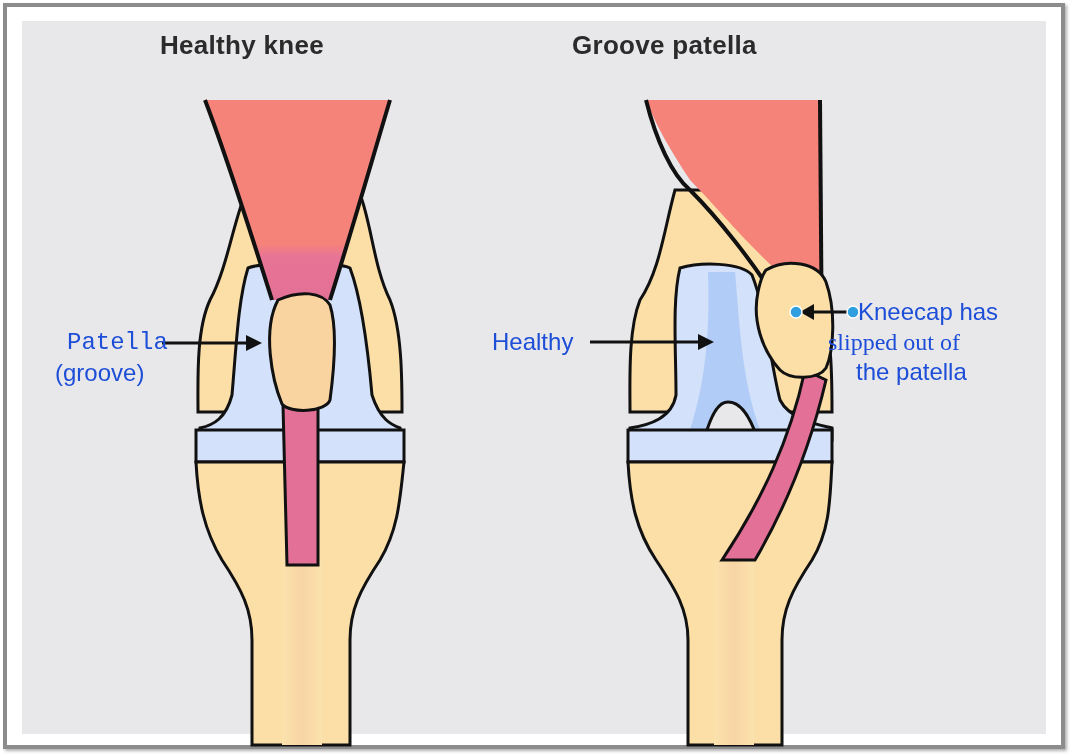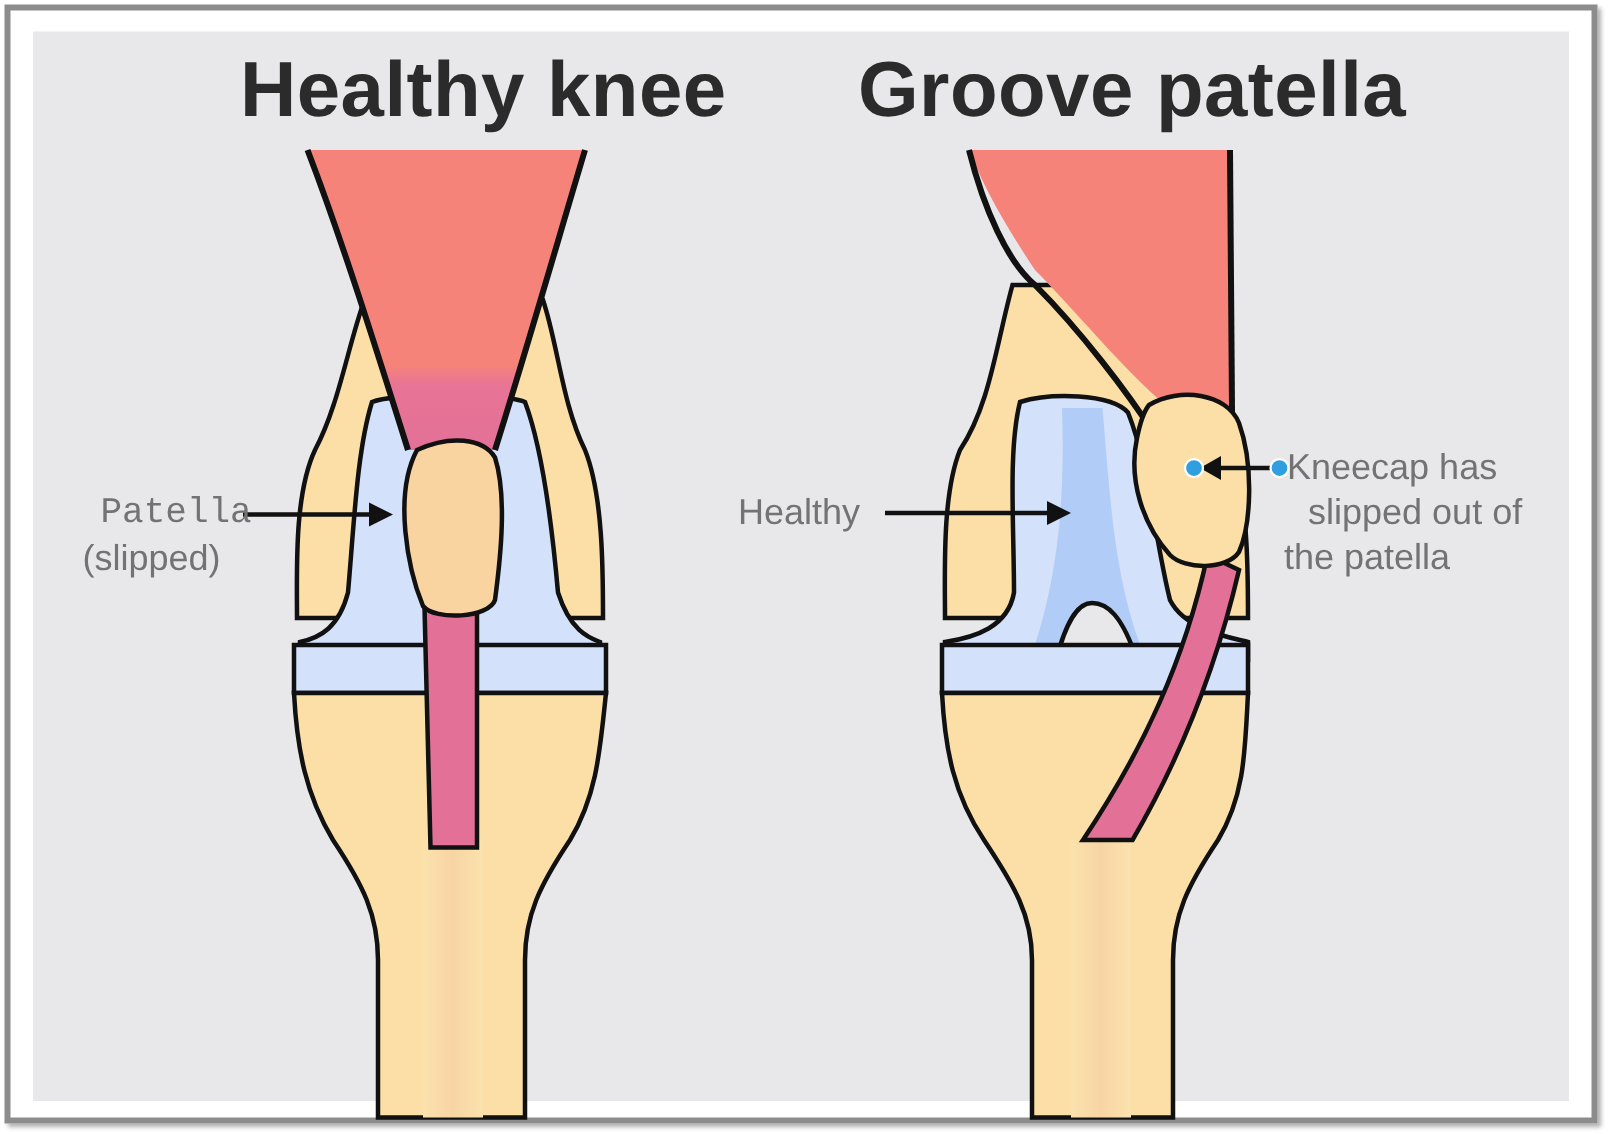--- a/index.html
+++ b/index.html
@@ -3,23 +3,23 @@
 <meta charset="utf-8">
 <style>
   html, body { margin: 0; padding: 0; background: #ffffff; }
   body { width: 1072px; height: 756px; position: relative; overflow: hidden;
          font-family: "Liberation Sans", sans-serif; }
   .frame { position: absolute; left: 3px; top: 3px; width: 1054px; height: 738px;
            border: 4px solid #8c8c8c; background: #ffffff;
            box-shadow: 2px 2px 3px #b0b0b0; }
   .panel { position: absolute; left: 22px; top: 21px; width: 1024px; height: 713px;
            background: #e8e8ea; }
-  .title { position: absolute; font-weight: bold; font-size: 52px; color: #2b2b2b;
+  .title { position: absolute; font-weight: bold; font-size: 26px; color: #2b2b2b;
            letter-spacing: 0.3px; white-space: nowrap; text-align: center; }
-  .label { position: absolute; font-size: 24px; color: #737373; line-height: 30px; white-space: nowrap; }
+  .label { position: absolute; font-size: 24px; color: #1d4ed8; line-height: 30px; white-space: nowrap; }
   svg { position: absolute; left: 0; top: 0; }
 </style>
 </head>
 <body>
 
 <div class="frame"></div>
 <div class="panel"></div>
 
 <svg width="1072" height="756" viewBox="0 0 1072 756">
   <defs>
@@ -86,19 +86,19 @@
     <circle cx="796" cy="312" r="6" fill="#2f9fe0" stroke="#fff" stroke-width="1.5"></circle>
   </g>
 </svg>
 
 <div class="title" style="left:160px; top:30px;">Healthy knee</div>
 <div class="title" style="left:572px; top:30px;">Groove patella</div>
 
 <div class="label" style="left:67px; top:328px; text-align:right; width:90px;font-family:Liberation Mono, monospace;">
   <div style="text-align:right;">Patella</div>
 </div>
-<div class="label" style="left:55px; top:358px;">(slipped)</div>
+<div class="label" style="left:55px; top:358px;">(groove)</div>
 
 <div class="label" style="left:492px; top:327px;">Healthy</div>
 
 <div class="label" style="left:858px; top:297px;">Kneecap has</div>
-<div class="label" style="left:872px; top:327px;">slipped out of</div>
+<div class="label" style="left:828px; top:327px;font-family:Liberation Serif, serif;">slipped out of</div>
 <div class="label" style="left:856px; top:357px;">the patella</div>
 
 </body></html>

